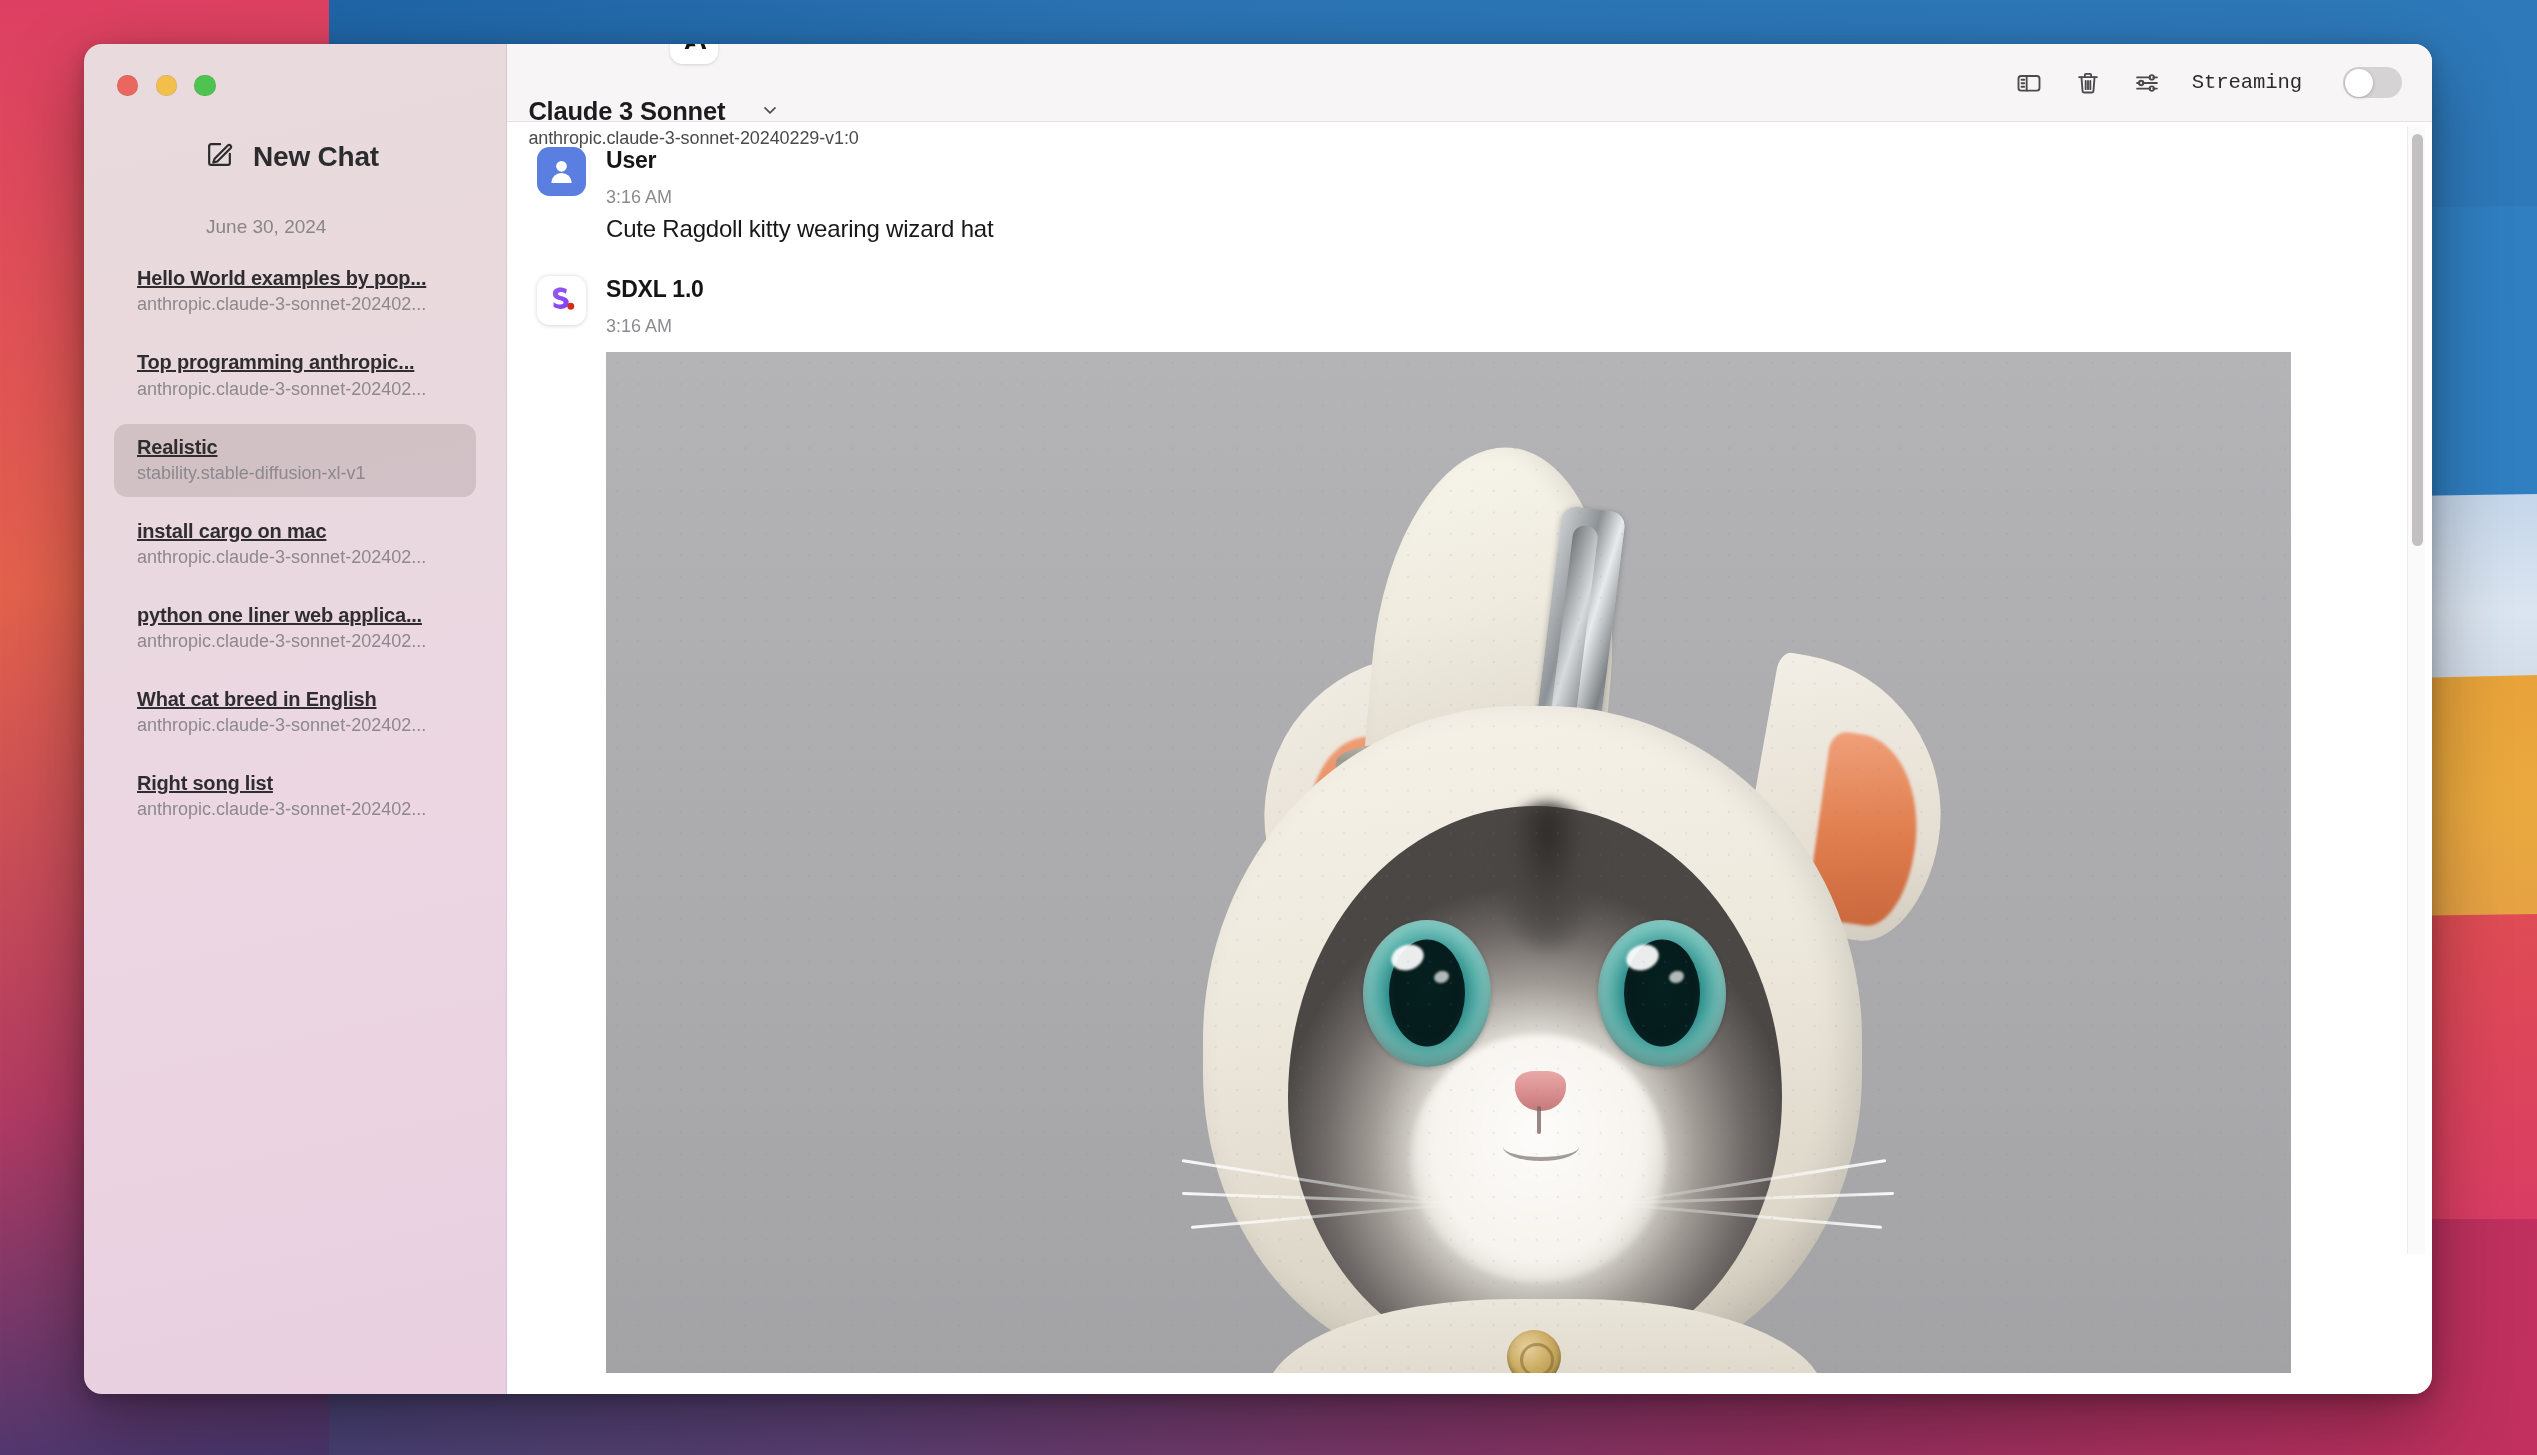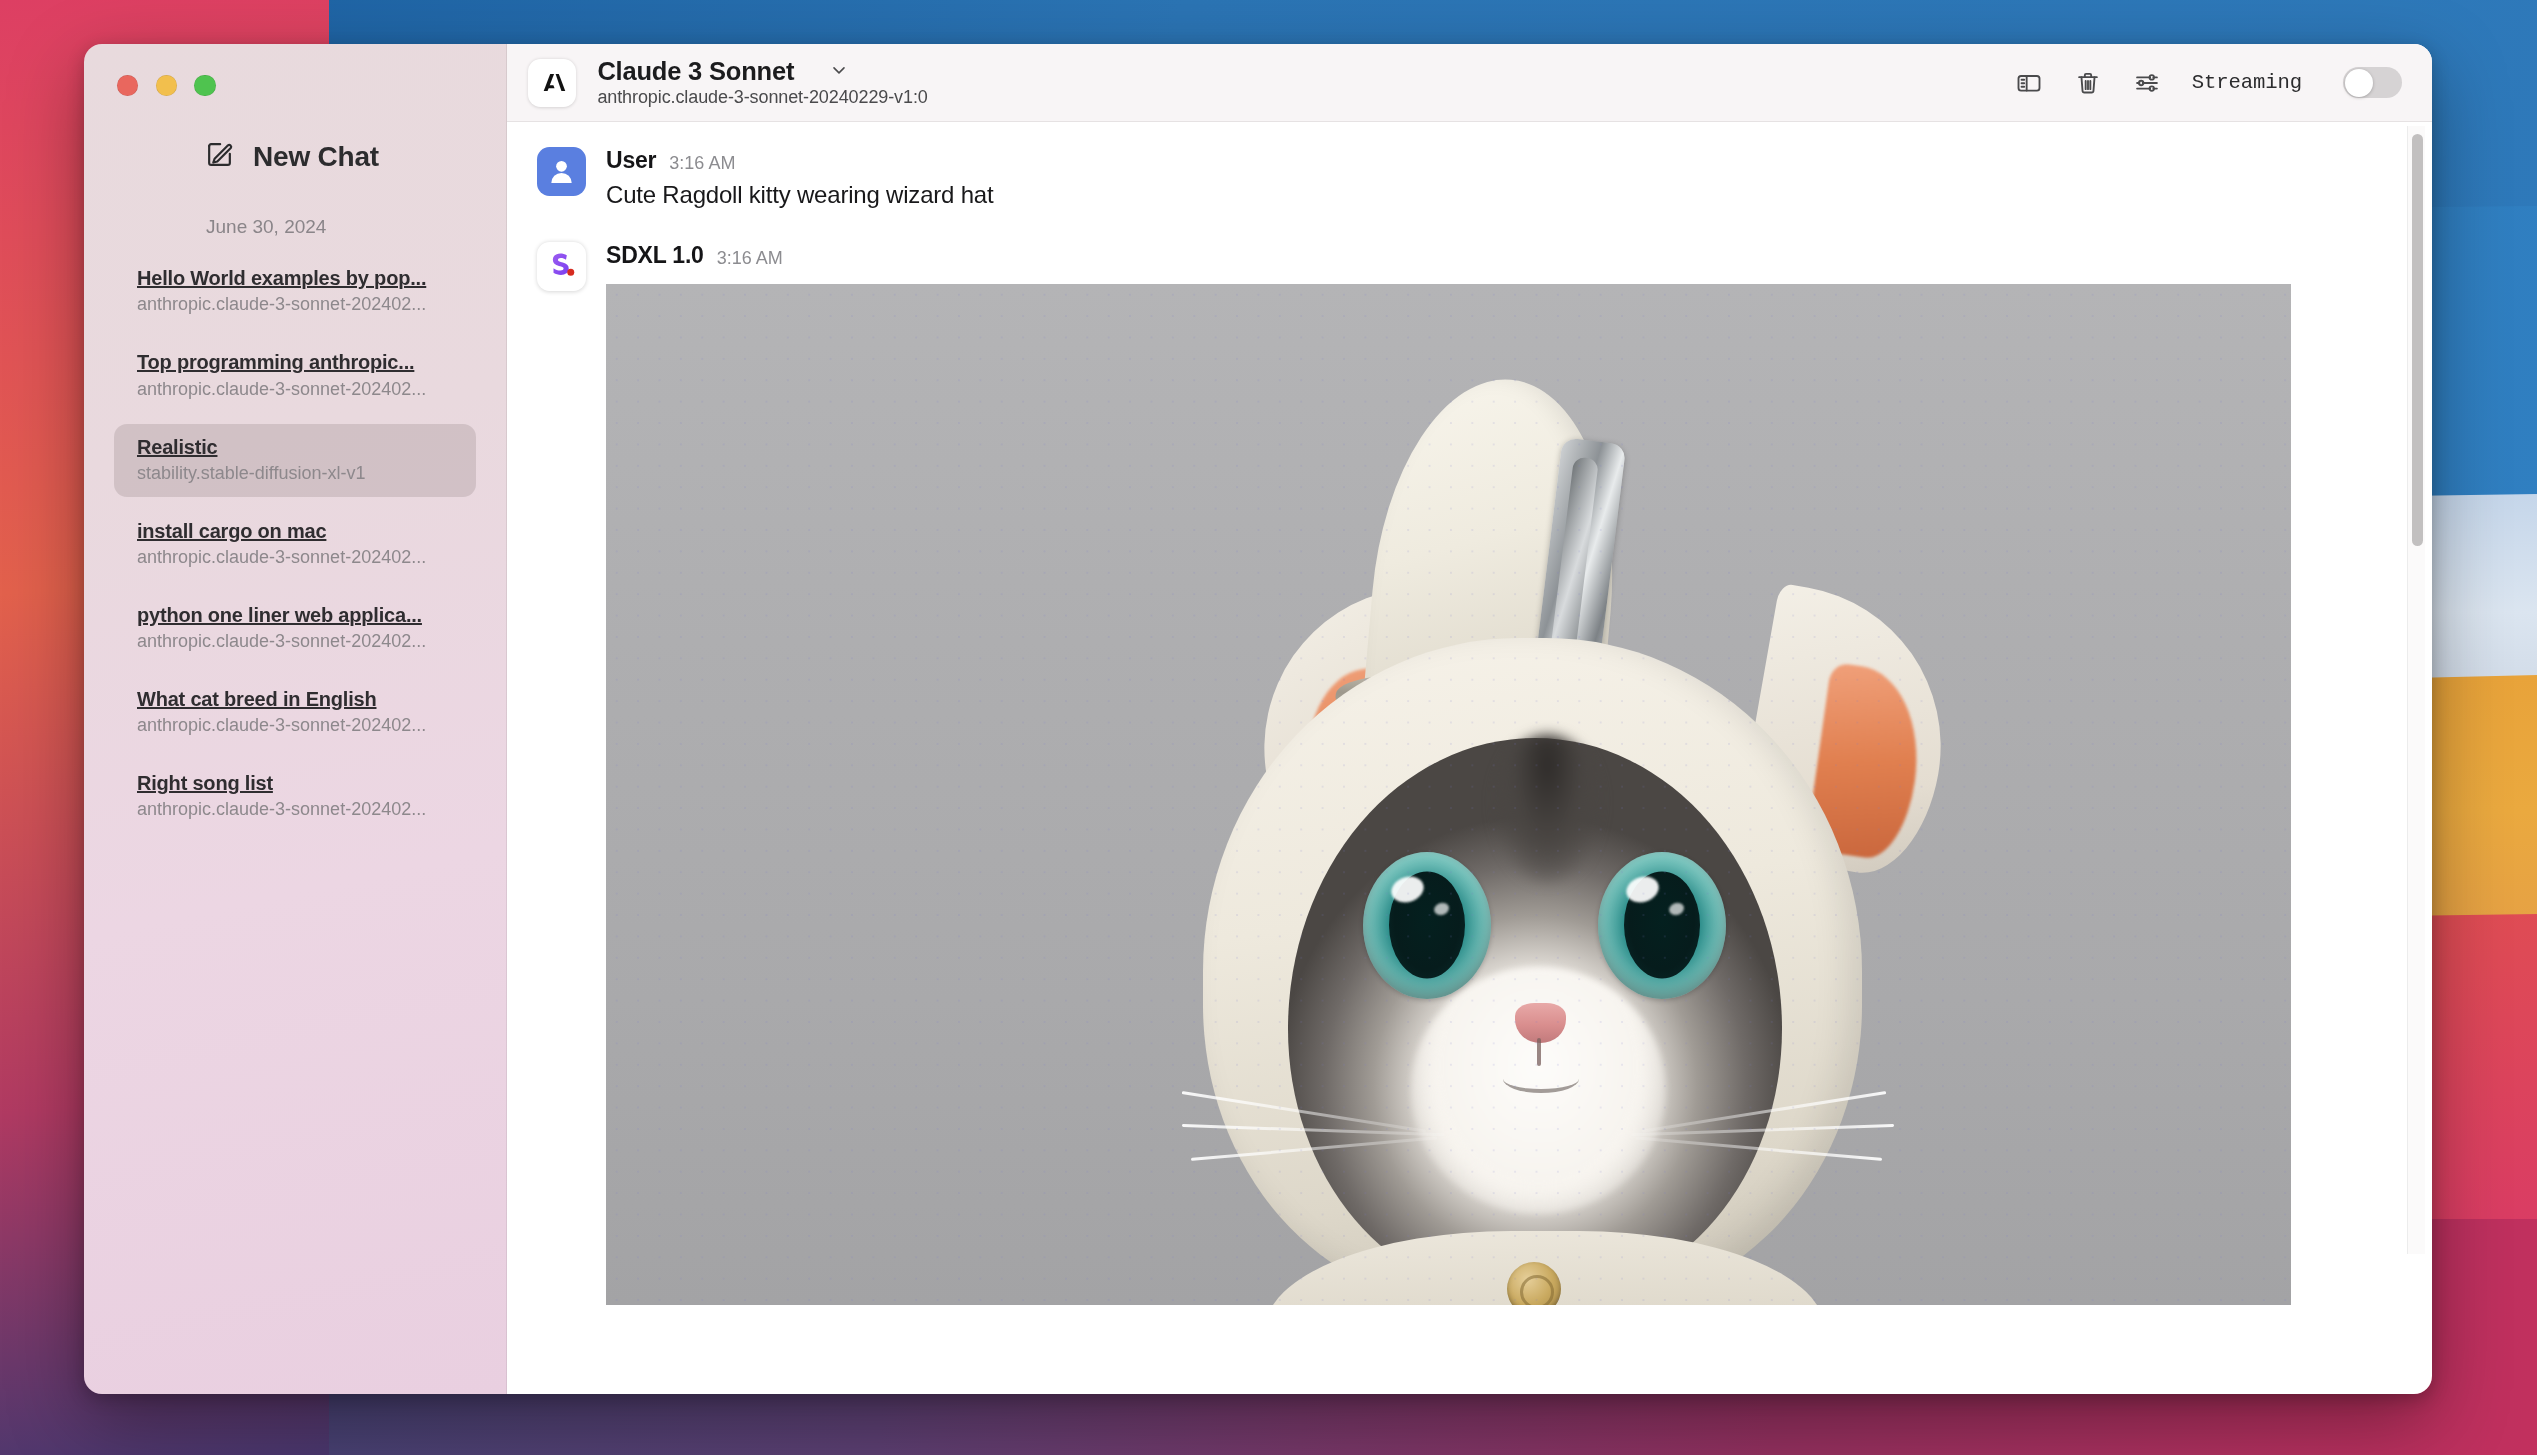--- a/index.html
+++ b/index.html
@@ -126,21 +126,21 @@
 
   
   #header {
     height: 78px;
     flex: 0 0 78px;
     background: #f8f5f6;
     border-bottom: 0.8px solid #e6e2e3;
     display: flex; align-items: center;
     padding: 0 30px 0 21.4px;
   }
-  .model-block { display: flex; align-items: center; gap: 21px; }
+  .model-block { display: flex; align-items: center; gap: 33px; flex-direction: column; }
   .brand-icon {
     width: 48px; height: 48px; border-radius: 12.4px;
     background: #fff;
     box-shadow: 0 0.8px 3.3px rgba(0,0,0,.14);
     display: flex; align-items: center; justify-content: center;
   }
   .model-text { display: flex; flex-direction: column; justify-content: center; }
   .model-name-row { display: flex; align-items: center; gap: 35px; }
   .model-name { font-size: 25.5px; font-weight: 600; color: #1c1c1e; letter-spacing: -0.2px; }
   .model-id { font-size: 18px; color: #4a4a4c; margin-top: 1.6px; letter-spacing: -0.1px; }
@@ -174,21 +174,21 @@
   .msg + .msg { margin-top: 33px; }
   .avatar {
     width: 49px; height: 49px; flex: 0 0 49px;
     border-radius: 12.4px;
     display: flex; align-items: center; justify-content: center;
     overflow: hidden;
   }
   .avatar.user { background: #5a7fe0; }
   .avatar.bot { background: #fff; box-shadow: 0 0.8px 4.1px rgba(0,0,0,.16); }
   .msg-body { flex: 1; min-width: 0; }
-  .msg-head { display: flex; align-items: flex-end; gap: 13px; }
+  .msg-head { display: flex; align-items: flex-start; gap: 13px; flex-direction: column; }
   .msg-author { font-size: 23px; font-weight: 700; color: #151517; letter-spacing: -0.2px; }
   .msg-time { font-size: 18px; color: #8c8c90; }
   .msg-text { font-size: 24px; color: #18181a; margin-top: 6.6px; letter-spacing: -0.2px; }
 
   
   .gen-image {
     margin-top: 15px;
     width: 1685px;
     height: 1021px;
     background: linear-gradient(180deg, #b4b4b6 0%, #aeaeb0 35%, #a9a9ab 70%, #a3a3a5 100%);

